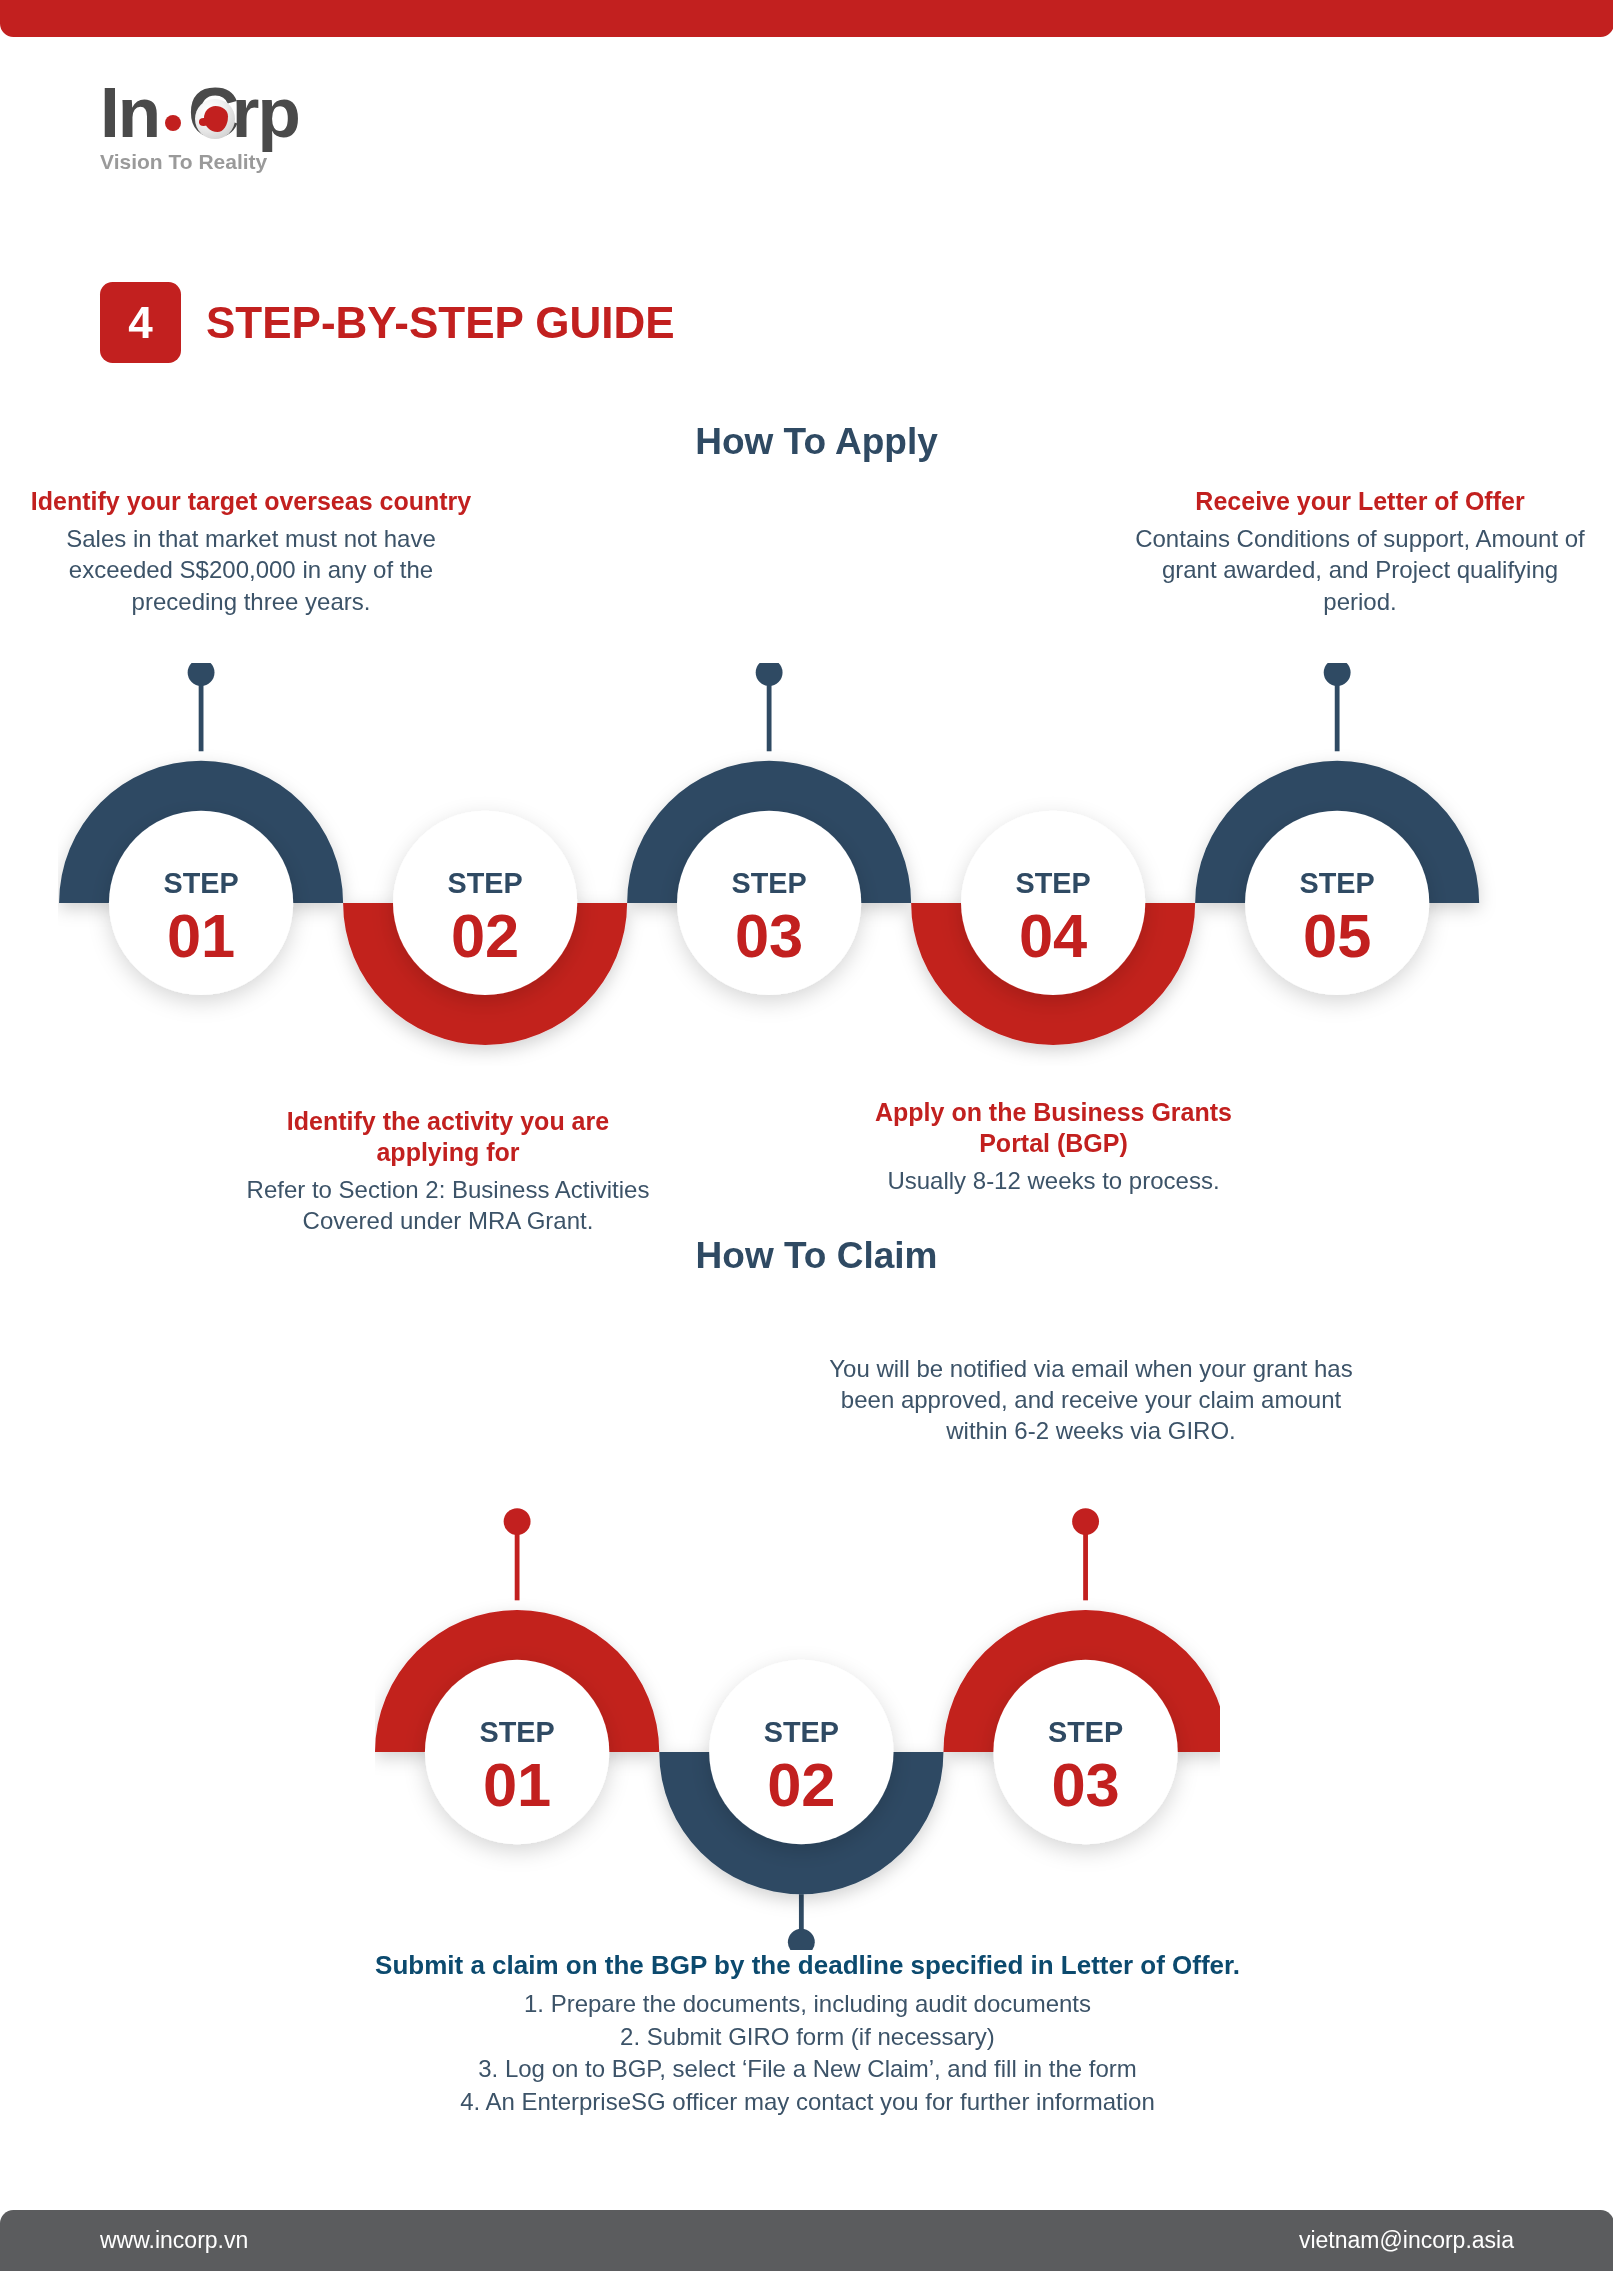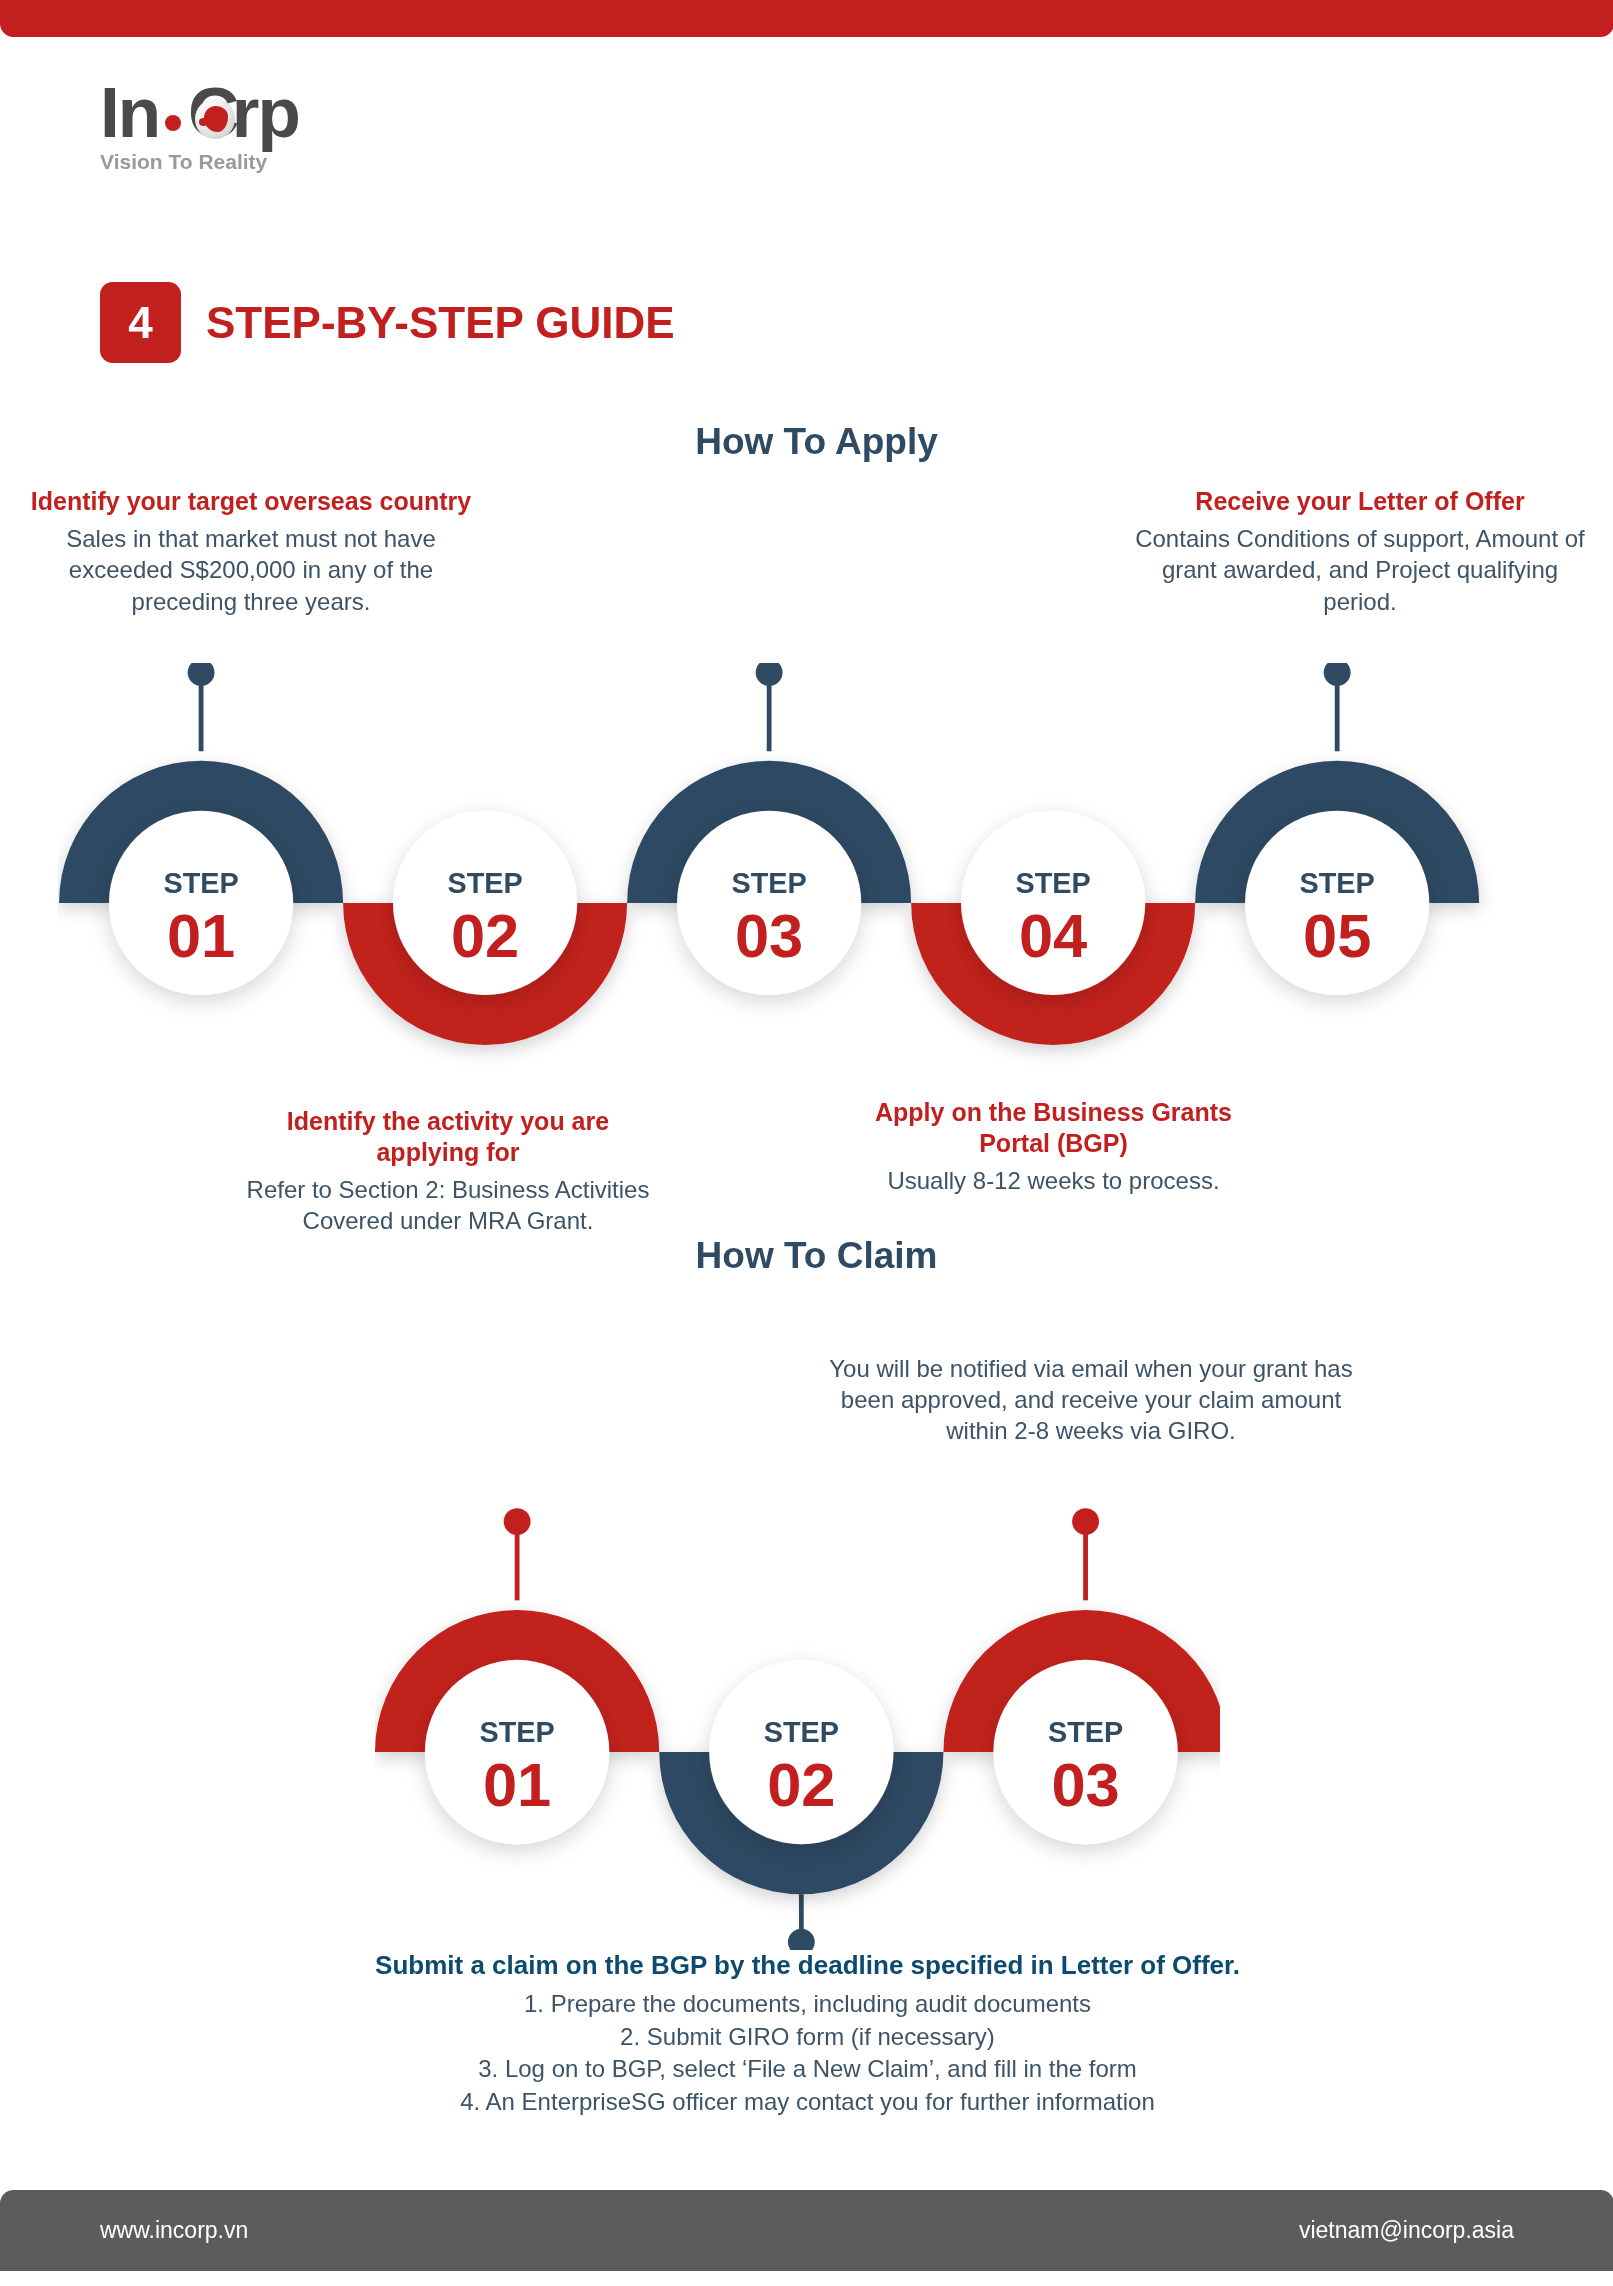--- a/index.html
+++ b/index.html
@@ -163,21 +163,21 @@
     fill: #c2201f;
     text-anchor: middle;
   }
 
   
   .footer {
     position: absolute;
     left: 0;
     bottom: 15.4px;
     width: 1614px;
-    height: 81px;
+    height: 61px;
     background: #5b5c5e;
     border-top-left-radius: 13.4px;
     border-top-right-radius: 13.4px;
     display: flex;
     align-items: center;
     justify-content: space-between;
     padding: 0 100px;
   }
   .footer span {
     color: #ffffff;
@@ -280,21 +280,21 @@
 
   <div class="cap" style="left:845px; top:1097px; width:417px;">
     <div class="cap-h">Apply on the Business Grants Portal (BGP)</div>
     <div class="cap-b">Usually 8-12 weeks to process.</div>
   </div>
 
   <div class="flow-title" style="top:1235px;">How To Claim</div>
 
 
   <div class="cap" style="left:822px; top:1353px; width:538px;">
-    <div class="cap-b">You will be notified via email when your grant has been approved, and receive your claim amount within 2-8 weeks via GIRO.</div>
+    <div class="cap-b">You will be notified via email when your grant has been approved, and receive your claim amount within 6-2 weeks via GIRO.</div>
   </div>
 
   <div class="flow" style="left:375px; top:1508px; width:845px; height:442px;">
     <svg width="845" height="442" viewBox="0 0 880 460" xmlns="http://www.w3.org/2000/svg">
       <defs>
         <filter id="sh2" x="-30%" y="-30%" width="160%" height="160%">
           <feDropShadow dx="0" dy="6" stdDeviation="9" flood-color="#000000" flood-opacity="0.18"></feDropShadow>
         </filter>
         <filter id="shc2" x="-40%" y="-40%" width="180%" height="180%">
           <feDropShadow dx="0" dy="7" stdDeviation="11" flood-color="#000000" flood-opacity="0.16"></feDropShadow>

